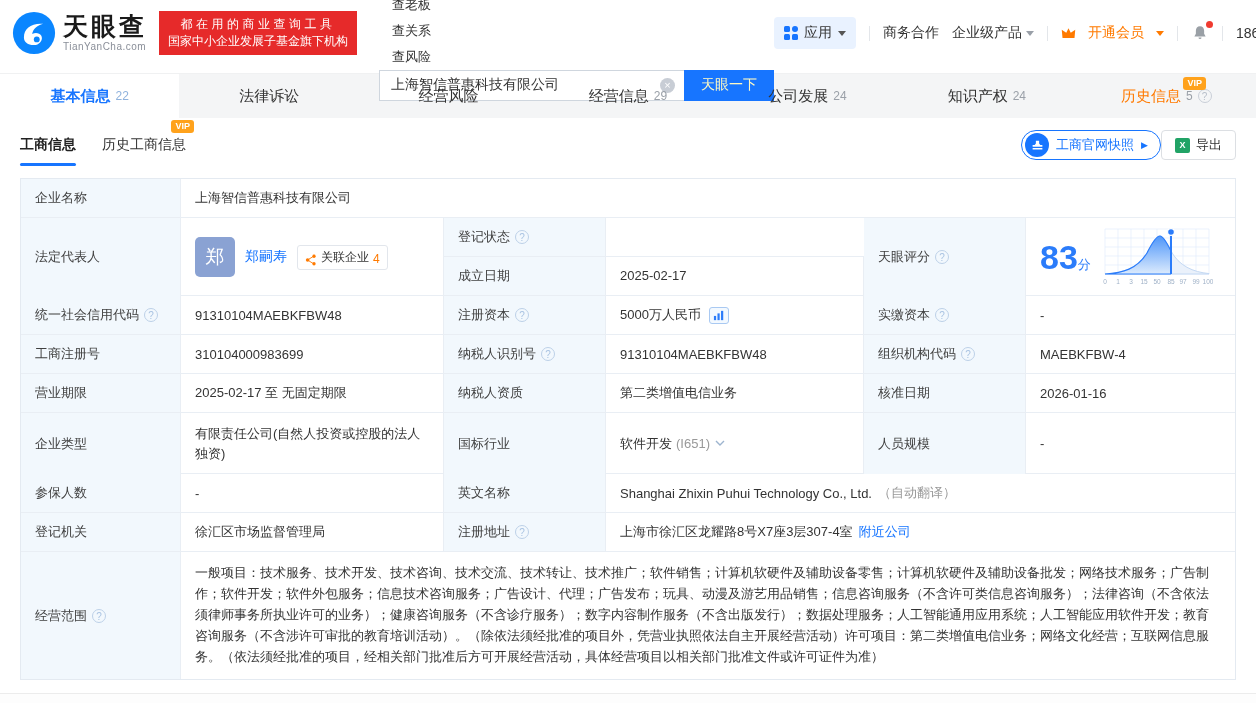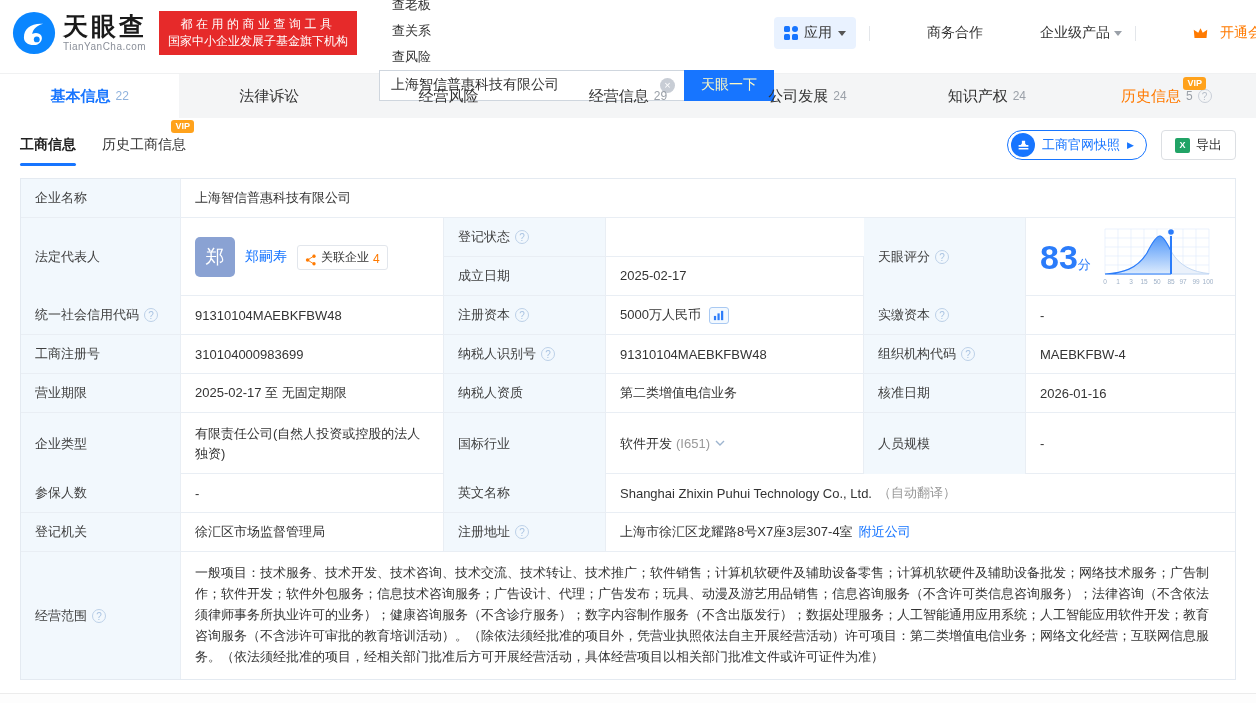--- a/index.html
+++ b/index.html
@@ -34,21 +34,21 @@
     padding:7px 10px; cursor:pointer; }
   .grid-ic { width:14px; height:14px; position:relative; }
   .grid-ic i { position:absolute; width:6px; height:6px; background:#1775ff; border-radius:1.5px; }
   .grid-ic i:nth-child(1){left:0;top:0} .grid-ic i:nth-child(2){right:0;top:0;border-radius:50%}
   .grid-ic i:nth-child(3){left:0;bottom:0} .grid-ic i:nth-child(4){right:0;bottom:0}
   .caret { width:0; height:0; border:4px solid transparent; border-top:5px solid #555;
     margin-top:4px; display:inline-block; }
   .caret.gray { border-top-color:#9aa0a8; }
   .caret.orange { border-top-color:#ff7a00; }
   .hdiv { width:1px; height:15px; background:#e3e6ea; }
-  .nav-item { color:#333; cursor:pointer; display:flex; align-items:center; gap:4px;margin-left:44px; }
+  .nav-item { color:#333; cursor:pointer; display:flex; align-items:center; gap:4px; }
   .vip-entry { color:#ff7a00;gap:12px; }
   .bell-wrap { position:relative; cursor:pointer; display:flex; }
   .bell-dot { position:absolute; top:-3px; right:-4px; width:7px; height:7px;
     border-radius:50%; background:#f03b30; }
 
   
   .main-tabs { display:flex; height:45px; background:#f4f5f6; margin-top:7px;
     border-top:1px solid #f0f1f2; }
   .main-tab { flex:1; display:flex; align-items:center; justify-content:center; gap:5px;
     font-size:15px; color:#333; cursor:pointer; position:relative; }
@@ -65,21 +65,21 @@
   .qmark.blue { border-color:#bdd1e8; color:#a9c3e2; }
 
   
   .sub-row { display:flex; align-items:flex-end; padding:16px 20px 0; height:48px; position:relative; }
   .sub-tab { font-size:14px; cursor:pointer; padding-bottom:12px; position:relative; }
   .sub-tab.active { font-weight:bold; color:#222; }
   .sub-tab.active:after { content:""; position:absolute; left:0; right:0; bottom:0;
     height:3px; background:#1775ff; border-radius:2px; }
   .sub-tab.plain { margin-left:26px; color:#333; }
   .sub-vip { position:absolute; top:-16px; right:-8px; }
-  .sub-actions { margin-left:auto; display:flex; align-items:center; gap:14px; padding-bottom:6px; }
+  .sub-actions { margin-left:auto; display:flex; align-items:center; padding-bottom:6px; }
   .snap-btn { display:flex; align-items:center; gap:7px; border:1px solid #1775ff; border-radius:16px;
     height:30px; padding:0 12px 0 3px; color:#1775ff; font-size:13px; cursor:pointer; background:#fff; }
   .snap-ic { width:24px; height:24px; border-radius:50%; background:#1775ff; display:flex;
     align-items:center; justify-content:center; }
   .play-gl { font-size:9px; color:#1775ff; }
   .export-btn { display:flex; align-items:center; gap:6px; border:1px solid #dcdfe3; border-radius:4px;
     height:30px; padding:0 13px; font-size:13px; color:#333; cursor:pointer; background:#fff; }
   .xls-ic { width:15px; height:15px; background:#21a366; border-radius:2px; color:#fff;
     font-size:9px; font-weight:bold; text-align:center; line-height:15px; }
 

